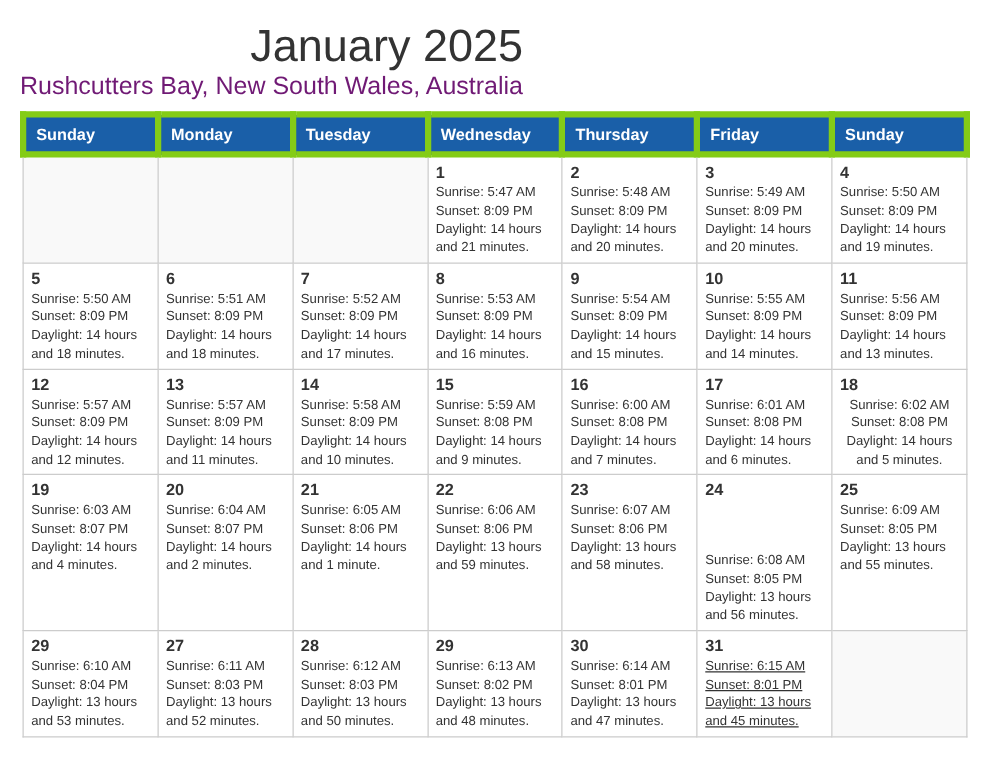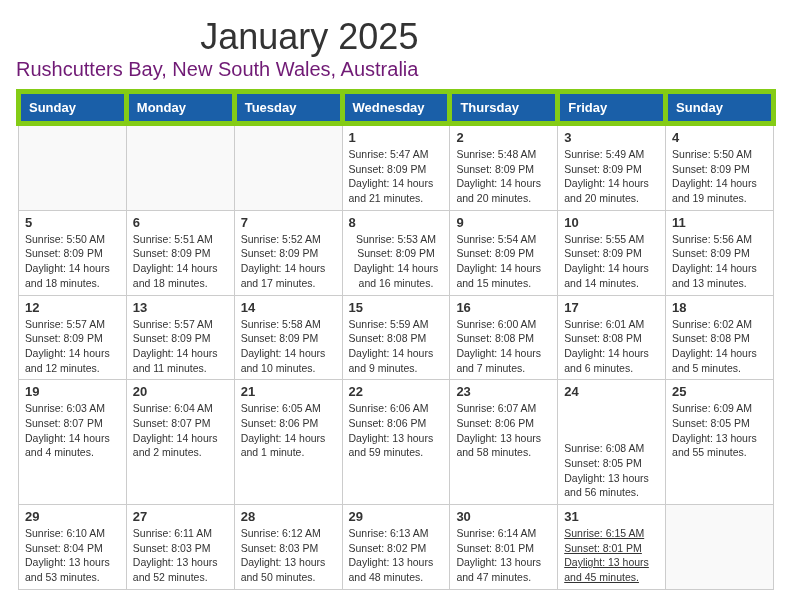--- a/index.html
+++ b/index.html
@@ -148,21 +148,21 @@
         </td>
         <td>
           <span class="day-number">7</span>
           <div class="day-info" style="white-space: pre-line;">Sunrise: 5:52 AM
 Sunset: 8:09 PM
 Daylight: 14 hours
 and 17 minutes.</div>
         </td>
         <td>
           <span class="day-number">8</span>
-          <div class="day-info" style="white-space: pre-line; text-align: center;">Sunrise: 5:53 AM
+          <div class="day-info" style="white-space: pre-line;">Sunrise: 5:53 AM
 Sunset: 8:09 PM
 Daylight: 14 hours
 and 16 minutes.</div>
         </td>
         <td>
           <span class="day-number">9</span>
           <div class="day-info" style="white-space: pre-line;">Sunrise: 5:54 AM
 Sunset: 8:09 PM
 Daylight: 14 hours
 and 15 minutes.</div>
@@ -220,21 +220,21 @@
         </td>
         <td>
           <span class="day-number">17</span>
           <div class="day-info" style="white-space: pre-line;">Sunrise: 6:01 AM
 Sunset: 8:08 PM
 Daylight: 14 hours
 and 6 minutes.</div>
         </td>
         <td>
           <span class="day-number">18</span>
-          <div class="day-info" style="white-space: pre-line;">Sunrise: 6:02 AM
+          <div class="day-info" style="white-space: pre-line; text-align: center;">Sunrise: 6:02 AM
 Sunset: 8:08 PM
 Daylight: 14 hours
 and 5 minutes.</div>
         </td>
       </tr>
       <tr>
         <td>
           <span class="day-number">19</span>
           <div class="day-info" style="white-space: pre-line;">Sunrise: 6:03 AM
 Sunset: 8:07 PM

